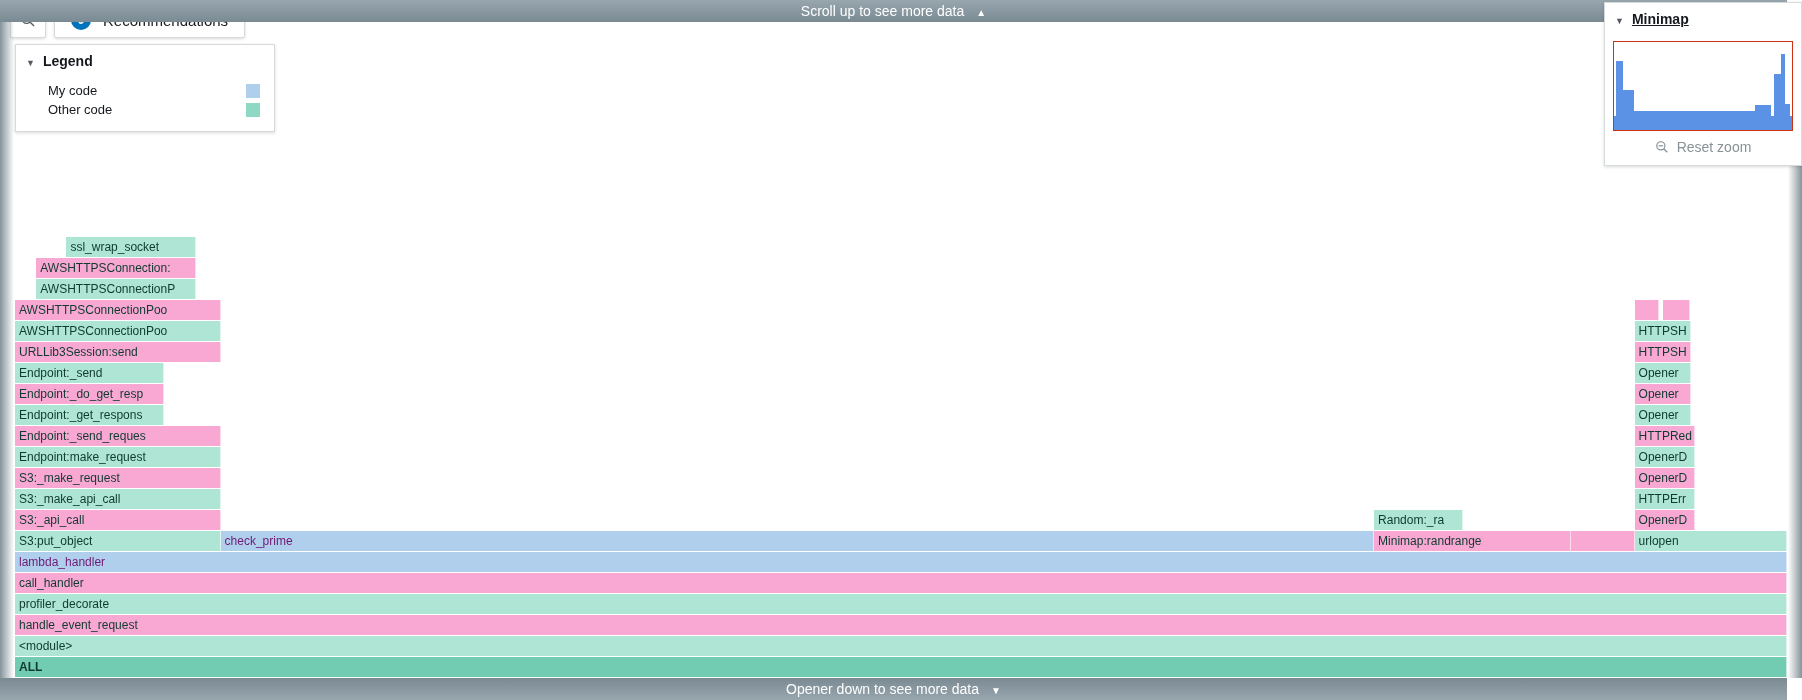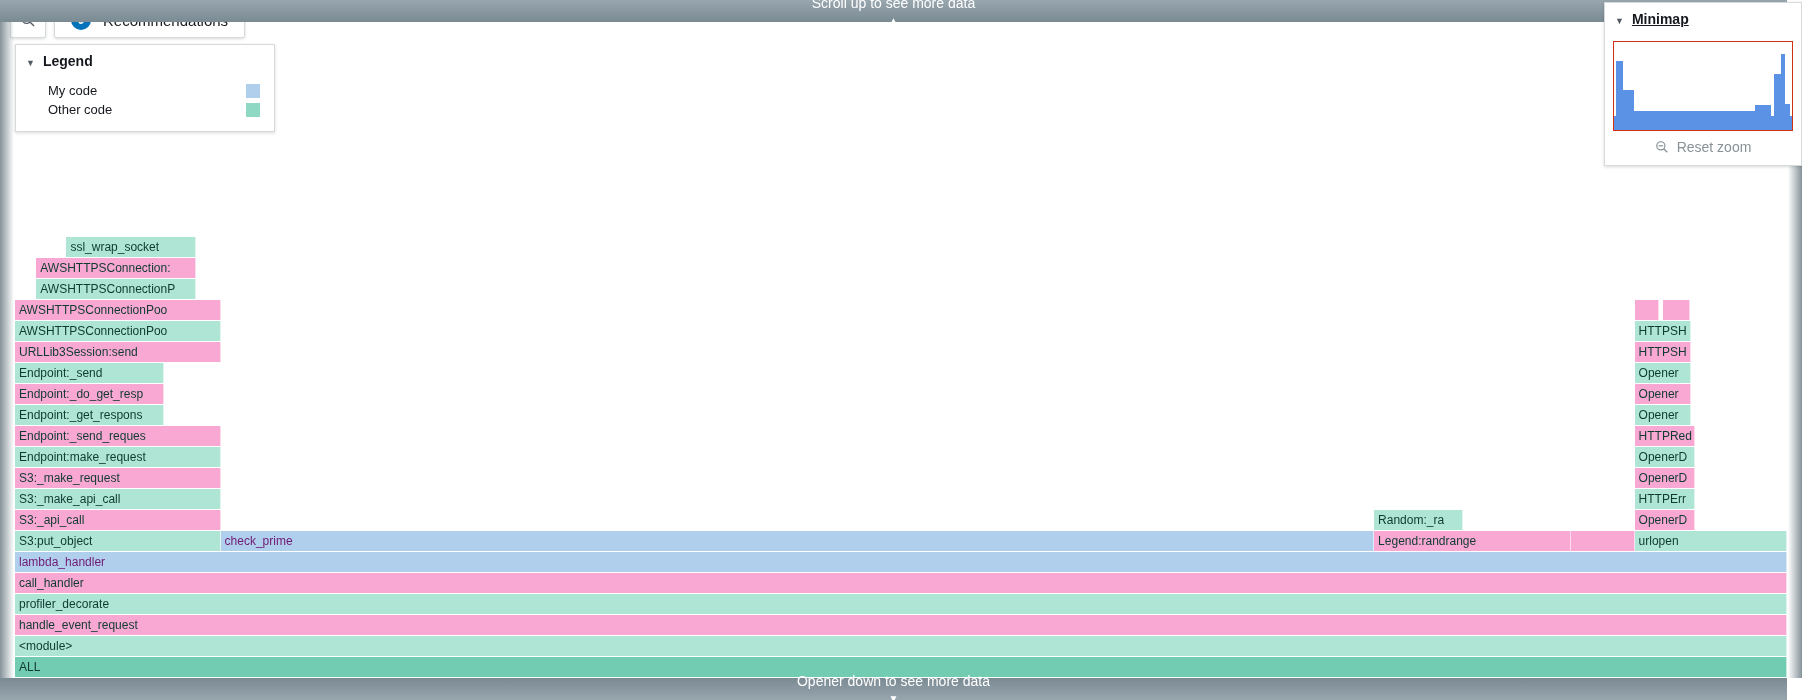--- a/index.html
+++ b/index.html
@@ -16,21 +16,20 @@
     position: absolute;
     left: 0; right: 15px;
     height: 22px;
     background: linear-gradient(180deg, #98a6ae 0%, #7a8a93 100%);
     color: #fff;
     display: flex;
     align-items: center;
     justify-content: center;
     font-size: 14px;
     z-index: 5;
-    flex-direction: column;
   }
   .scroll-banner.top { top: 0; }
   .scroll-banner.bottom { bottom: 0; background: linear-gradient(0deg, #98a6ae 0%, #7a8a93 100%);}
   .scroll-banner span { margin: 0 6px; }
   .arrow-up::after { content: "▲"; font-size: 10px; }
   .arrow-down::after { content: "▼"; font-size: 10px; }
 
   .flame-area {
     position: absolute;
     top: 22px; bottom: 22px;
@@ -159,21 +158,21 @@
     font-size: 12px;
     line-height: 20px;
     color: #0f3a2f;
     background: #f9a8d4;
     border-right: 1px solid rgba(255,255,255,.6);
     cursor: pointer;
   }
   .fcell.blue { background: #b0cfec; color:#701a75;}
   .fcell.tealdark { background: #72ccb1; }
   .fcell.tealpale { background: #aee5d5; }
-  .fcell.bold { font-weight: 400; }
+  .fcell.bold { font-weight: 700; }
 
   
   .edge-shadow {
     position: absolute; top:22px; bottom:22px; width:14px; z-index:4;
     pointer-events:none;
   }
   .edge-shadow.left { left:0; background:linear-gradient(90deg, rgba(120,135,143,.9), rgba(120,135,143,0)); }
   .edge-shadow.right { right:0; background:linear-gradient(270deg, rgba(120,135,143,.9), rgba(120,135,143,0)); }
 </style>
 </head>
@@ -262,21 +261,21 @@
       </div>
       <div class="frow">
         <div class="fcell " style="left: 0%; width: 100%;">call_handler</div>
       </div>
       <div class="frow">
         <div class="fcell blue" style="left: 0%; width: 100%;">lambda_handler</div>
       </div>
       <div class="frow">
         <div class="fcell tealpale" style="left: 0%; width: 11.6%;">S3:put_object</div>
         <div class="fcell blue" style="left: 11.6%; width: 65.1%;">check_prime</div>
-        <div class="fcell " style="left: 76.7%; width: 11.1%;">Legend:randrange</div>
+        <div class="fcell " style="left: 76.7%; width: 11.1%;">Minimap:randrange</div>
         <div class="fcell " style="left: 87.8%; width: 3.6%;"></div>
         <div class="fcell tealpale" style="left: 91.4%; width: 8.6%;">urlopen</div>
       </div>
       <div class="frow">
         <div class="fcell " style="left: 0%; width: 11.6%;">S3:_api_call</div>
         <div class="fcell tealpale" style="left: 76.7%; width: 5%;">Random:_ra</div>
         <div class="fcell " style="left: 91.4%; width: 3.4%;">OpenerD</div>
       </div>
       <div class="frow">
         <div class="fcell tealpale" style="left: 0%; width: 11.6%;">S3:_make_api_call</div>

